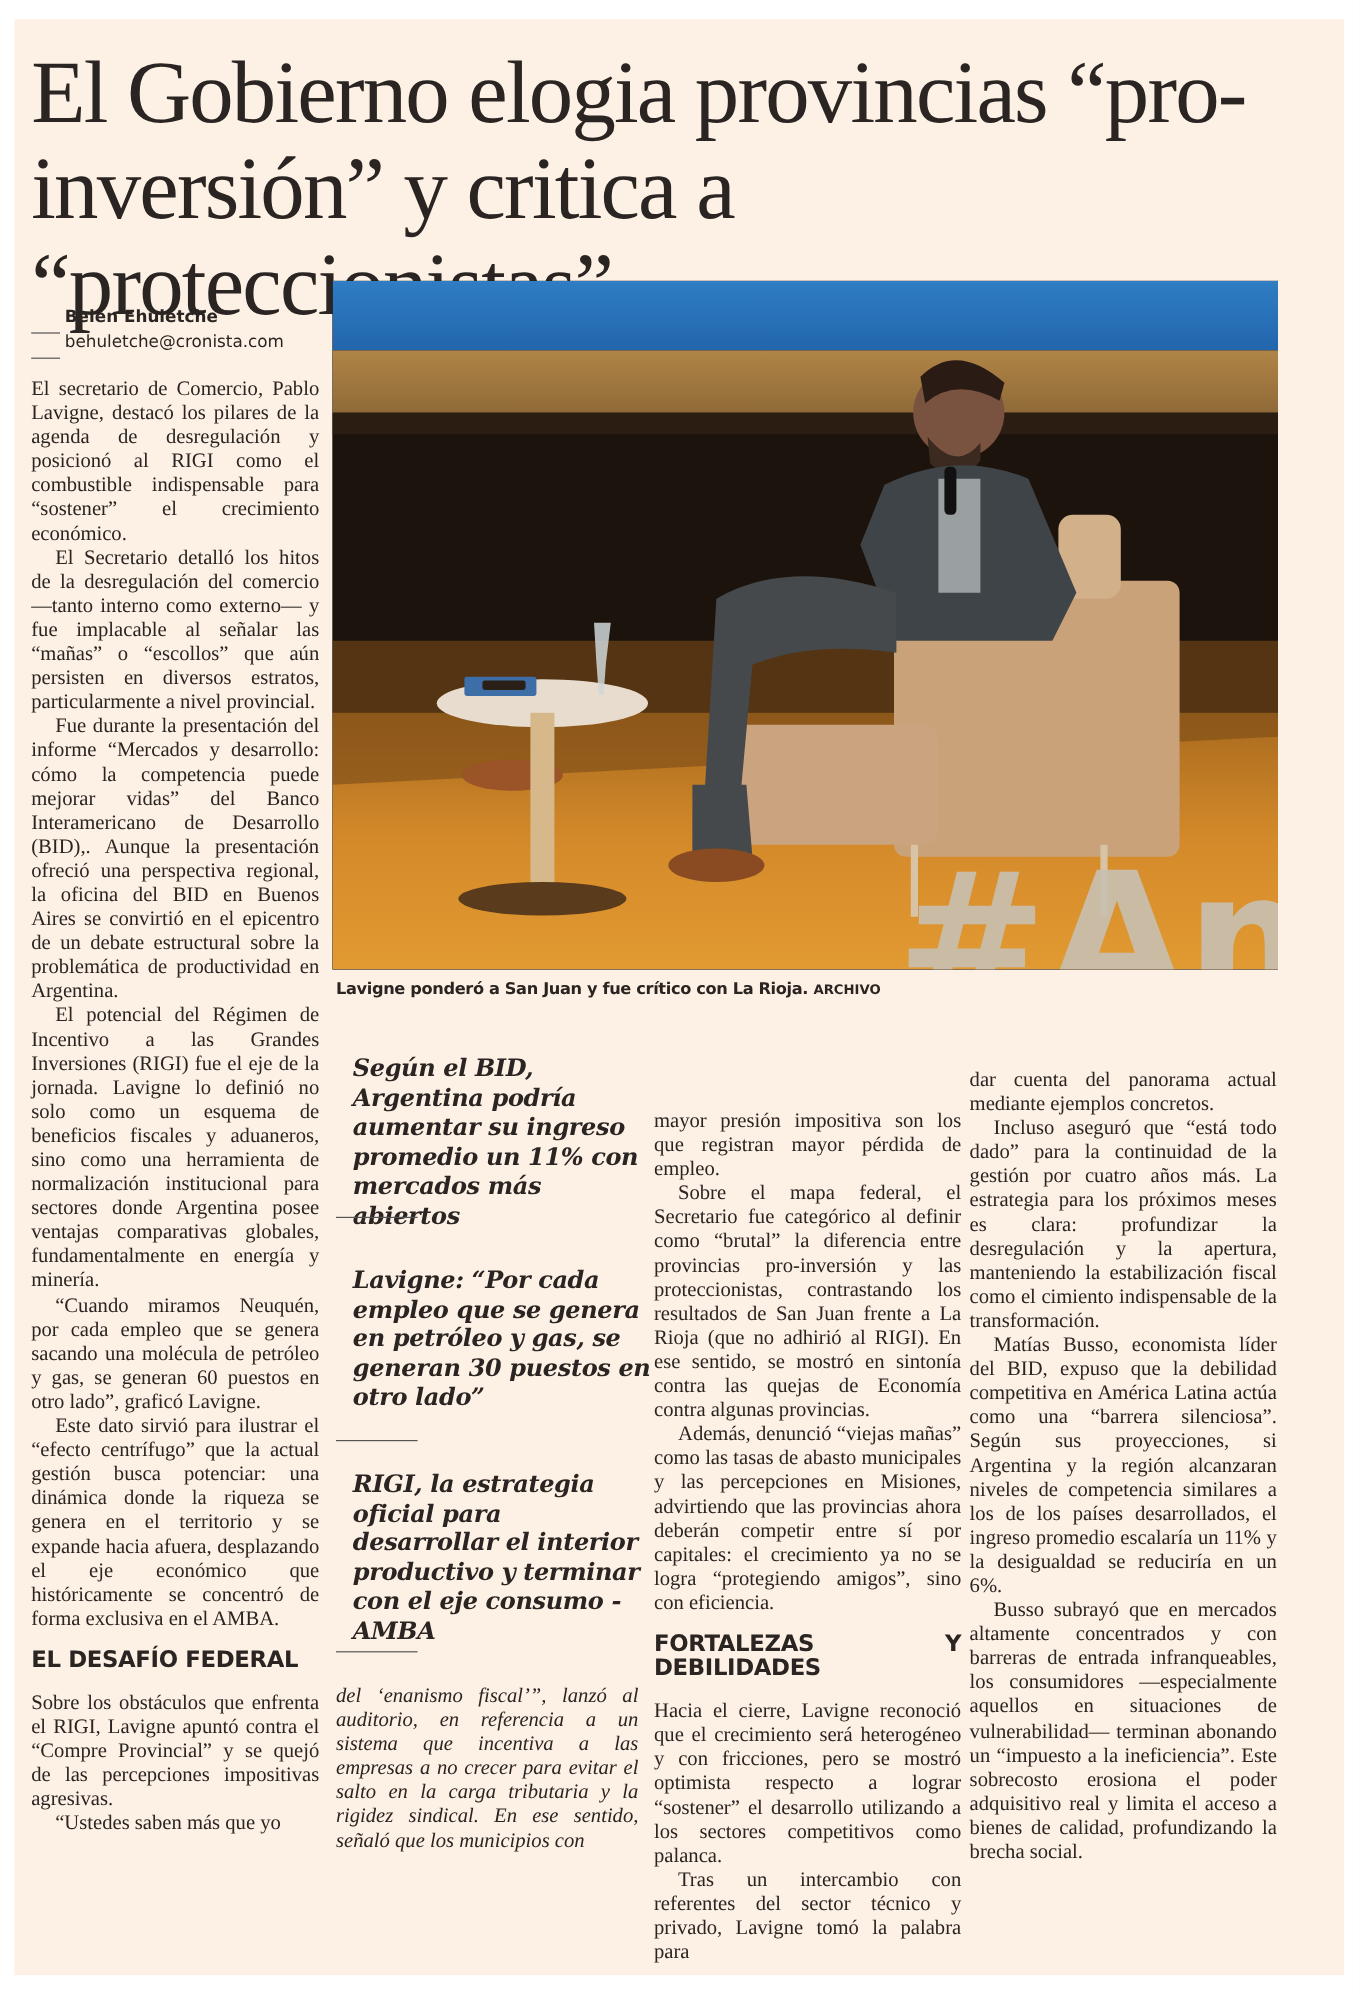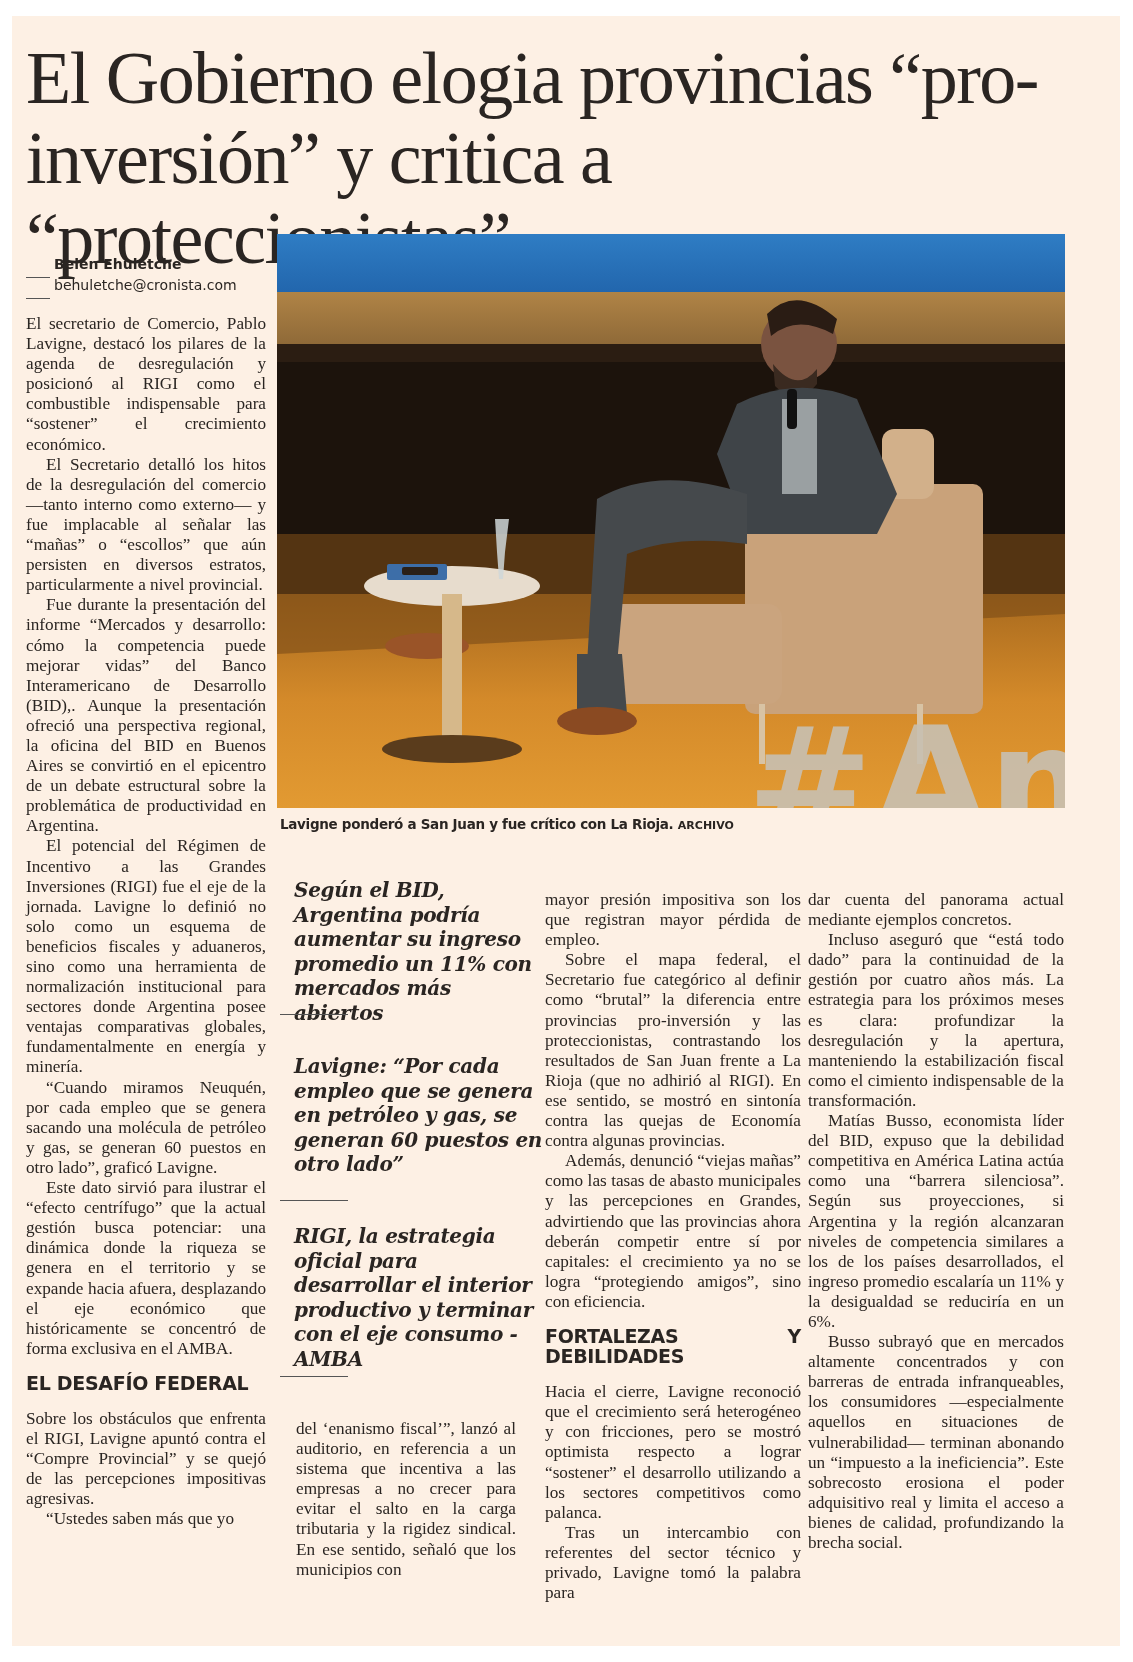--- a/index.html
+++ b/index.html
@@ -20,24 +20,24 @@
   .byline .name { font-weight: bold; }
   .col {
     position: absolute; font-family: "Liberation Serif", "DejaVu Serif", serif;
     font-size: 17.2px; line-height: 20.1px; color: #2a2522; text-align: justify;
     hyphens: manual;
   }
   .col p { margin: 0; text-indent: 20px; }
   .col p.noindent { text-indent: 0; margin-top: 16px; }
   .subhead { font-family: "DejaVu Sans", sans-serif; font-weight: bold; font-size: 19px; color: #2a2522; margin: 14px 0 6px 0; letter-spacing: -0.3px; }
   .col1 { left: 14px; top: 282px; width: 240px; }
-  .col3 { left: 533px; top: 858px; width: 256px; }
+  .col3 { left: 533px; top: 892px; width: 256px; }
   .col4 { left: 796px; top: 858px; width: 256px; }
   .col2text { position: absolute; left: 268px; top: 1387px; width: 252px; font-family: "Liberation Serif", "DejaVu Serif", serif; font-size: 17.2px; line-height: 20.1px; color: #2a2522; text-align: justify; }
-  .col2text p { margin: 16px; }
+  .col2text p { margin: 0; font-style: italic; }
   .photo { position: absolute; left: 265px; top: 218px; width: 788px; height: 574px; overflow: hidden; background: #1a120c; }
   .caption { position: absolute; left: 268px; top: 800px; font-family: "DejaVu Sans", sans-serif; font-size: 13.5px; color: #2a2522; font-weight: bold; letter-spacing: -0.3px; }
   .caption .credit { font-weight: bold; font-size: 11px; letter-spacing: 0; }
   .pull { position: absolute; left: 282px; width: 250px; font-family: "DejaVu Serif", serif; font-style: italic; font-weight: bold; font-size: 20px; line-height: 24.5px; color: #2a2522; letter-spacing: -0.3px; }
   .rule { position: absolute; left: 268px; width: 68px; border-top: 1px solid #555; }
 </style>
 </head>
 <body>
 
 <div class="page">
@@ -116,33 +116,33 @@
       <path d="M218 285 L232 285 L228 318 L226 345 L222 345 L220 318 Z" fill="#cfd7d8" opacity="0.85"></path>
 
       <text x="470" y="600" font-family="DejaVu Sans, sans-serif" font-weight="bold" font-size="150" fill="#c8c0b2" opacity="0.9">#Am</text>
     </svg>
   </div>
 
   <div class="caption"><span>Lavigne ponderó a San Juan y fue crítico con La Rioja.</span> <span class="credit">ARCHIVO</span></div>
 
   <div class="pull" style="top:862px;">Según el BID, Argentina podría aumentar su ingreso promedio un 11% con mercados más abiertos</div>
   <div class="rule" style="top:998px;"></div>
-  <div class="pull" style="top:1038px;">Lavigne: “Por cada empleo que se genera en petróleo y gas, se generan 60 puestos en otro lado”</div>
+  <div class="pull" style="top:1038px;">Lavigne: “Por cada empleo que se genera en petróleo y gas, se generan 30 puestos en otro lado”</div>
   <div class="rule" style="top:1184px;"></div>
   <div class="pull" style="top:1208px;">RIGI, la estrategia oficial para desarrollar el interior productivo y terminar con el eje consumo - AMBA</div>
   <div class="rule" style="top:1360px;"></div>
 
   <div class="col2text">
     <p>del ‘enanismo fiscal’”, lanzó al auditorio, en referencia a un sistema que incentiva a las empresas a no crecer para evitar el salto en la carga tributaria y la rigidez sindical. En ese sentido, señaló que los municipios con</p>
   </div>
 
   <div class="col col3">
     <p class="noindent">mayor presión impositiva son los que registran mayor pérdida de empleo.</p>
     <p>Sobre el mapa federal, el Secretario fue categórico al definir como “brutal” la diferencia entre provincias pro-inversión y las proteccionistas, contrastando los resultados de San Juan frente a La Rioja (que no adhirió al RIGI). En ese sentido, se mostró en sintonía contra las quejas de Economía contra algunas provincias.</p>
-    <p>Además, denunció “viejas mañas” como las tasas de abasto municipales y las percepciones en Grandes, advirtiendo que las provincias ahora deberán competir entre sí por capitales: el crecimiento ya no se logra “protegiendo amigos”, sino con eficiencia.</p>
+    <p>Además, denunció “viejas mañas” como las tasas de abasto municipales y las percepciones en Misiones, advirtiendo que las provincias ahora deberán competir entre sí por capitales: el crecimiento ya no se logra “protegiendo amigos”, sino con eficiencia.</p>
     <div class="subhead">FORTALEZAS Y DEBILIDADES</div>
     <p class="noindent">Hacia el cierre, Lavigne reconoció que el crecimiento será heterogéneo y con fricciones, pero se mostró optimista respecto a lograr “sostener” el desarrollo utilizando a los sectores competitivos como palanca.</p>
     <p>Tras un intercambio con referentes del sector técnico y privado, Lavigne tomó la palabra para</p>
   </div>
 
   <div class="col col4">
     <p class="noindent">dar cuenta del panorama actual mediante ejemplos concretos.</p>
     <p>Incluso aseguró que “está todo dado” para la continuidad de la gestión por cuatro años más. La estrategia para los próximos meses es clara: profundizar la desregulación y la apertura, manteniendo la estabilización fiscal como el cimiento indispensable de la transformación.</p>
     <p>Matías Busso, economista líder del BID, expuso que la debilidad competitiva en América Latina actúa como una “barrera silenciosa”. Según sus proyecciones, si Argentina y la región alcanzaran niveles de competencia similares a los de los países desarrollados, el ingreso promedio escalaría un 11% y la desigualdad se reduciría en un 6%.</p>
     <p>Busso subrayó que en mercados altamente concentrados y con barreras de entrada infranqueables, los consumidores —especialmente aquellos en situaciones de vulnerabilidad— terminan abonando un “impuesto a la ineficiencia”. Este sobrecosto erosiona el poder adquisitivo real y limita el acceso a bienes de calidad, profundizando la brecha social.</p>

